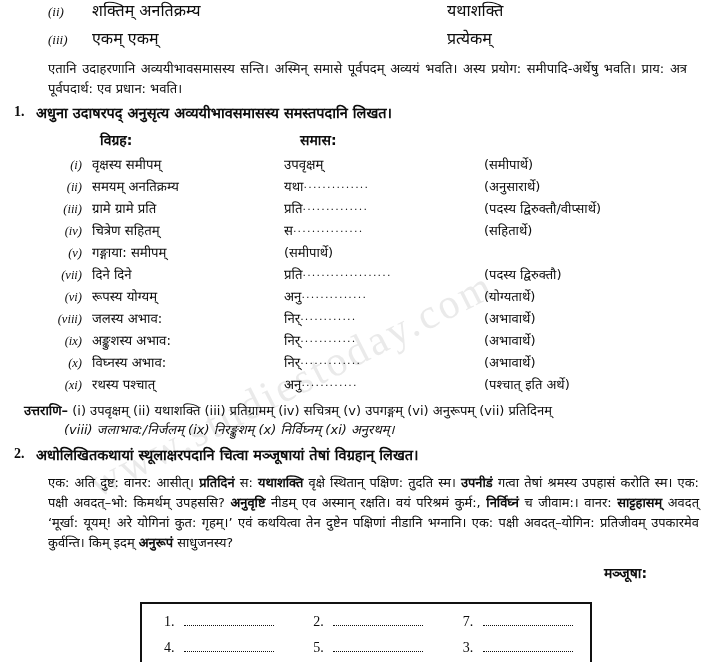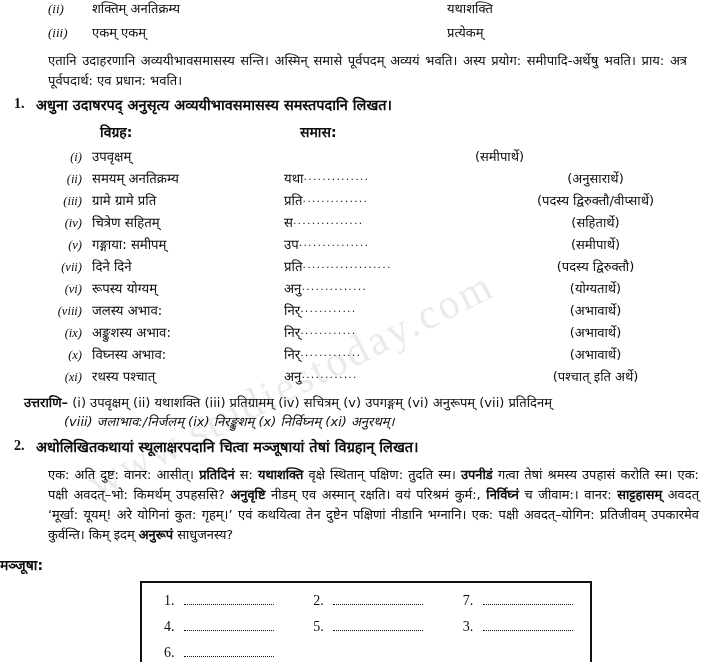--- a/index.html
+++ b/index.html
@@ -36,21 +36,21 @@
 
   .page {
     position: relative;
     z-index: 10;
     padding: 0;
   }
 
   
   .dev {
     font-family: "DejaVu Sans", "Liberation Sans", sans-serif;
-    font-size: 13px;
+    font-size: 16px;
     line-height: 1.35;
   }
   .rom {
     font-family: "Liberation Serif", serif;
     font-style: italic;
     font-size: 12.5px;
   }
 
   
   .ex-row {
@@ -145,21 +145,20 @@
     width: 200px;
     flex: 0 0 200px;
     font-size: 13.2px;
     font-family: "DejaVu Sans", "Liberation Sans", sans-serif;
     white-space: nowrap;
   }
   .cell-note {
     flex: 1 1 auto;
     font-size: 13px;
     font-family: "DejaVu Sans", "Liberation Sans", sans-serif;
-    text-align: center;
   }
   .dots {
     display: inline-block;
     letter-spacing: 1.2px;
     font-size: 11px;
     position: relative;
     top: -3px;
     color: #222;
   }
 
@@ -182,26 +181,26 @@
     padding-right: 8px;
     text-align: justify;
     font-size: 12.9px;
     line-height: 1.55;
     font-family: "DejaVu Sans", "Liberation Sans", sans-serif;
   }
   .story b { font-weight: bold; }
 
   
   .manjusha-title {
-    text-align: left;
+    text-align: right;
     font-weight: bold;
     font-size: 14px;
     font-family: "DejaVu Sans", "Liberation Sans", sans-serif;
     margin-top: 10px;
-    margin-bottom: 7px;
+    margin-bottom: 20px;
     padding-right: 60px;
   }
   .box {
     border: 2px solid #111;
     width: 452px;
     margin: 0 auto 0 140px;
     padding: 10px 0 12px 0;
     box-sizing: border-box;
   }
   .box-grid {
@@ -261,20 +260,21 @@
   </div>
 
   <div class="tbl">
     <div class="tbl-head">
       <span class="th-a">विग्रह:</span>
       <span class="th-b">समास:</span>
     </div>
     <div id="tbl-body">
         <div class="tbl-row">
           <span class="cell-num">(i)</span>
+          <span class="cell-vig">वृक्षस्य समीपम्</span>
           <span class="cell-sam"><span>उपवृक्षम्</span></span>
           <span class="cell-note">(समीपार्थे)</span>
         </div>
         <div class="tbl-row">
           <span class="cell-num">(ii)</span>
           <span class="cell-vig">समयम् अनतिक्रम्य</span>
           <span class="cell-sam"><span>यथा</span><span class="dots"> ..............</span></span>
           <span class="cell-note">(अनुसारार्थे)</span>
         </div>
         <div class="tbl-row">
@@ -285,21 +285,20 @@
         </div>
         <div class="tbl-row">
           <span class="cell-num">(iv)</span>
           <span class="cell-vig">चित्रेण सहितम्</span>
           <span class="cell-sam"><span>स</span><span class="dots"> ...............</span></span>
           <span class="cell-note">(सहितार्थे)</span>
         </div>
         <div class="tbl-row">
           <span class="cell-num">(v)</span>
           <span class="cell-vig">गङ्गाया: समीपम्</span>
-          <span class="cell-sam"><span>उप</span><span class="dots"> ...............</span></span>
           <span class="cell-note">(समीपार्थे)</span>
         </div>
         <div class="tbl-row">
           <span class="cell-num">(vii)</span>
           <span class="cell-vig">दिने दिने</span>
           <span class="cell-sam"><span>प्रति</span><span class="dots"> ...................</span></span>
           <span class="cell-note">(पदस्य द्विरुक्तौ)</span>
         </div>
         <div class="tbl-row">
           <span class="cell-num">(vi)</span>

